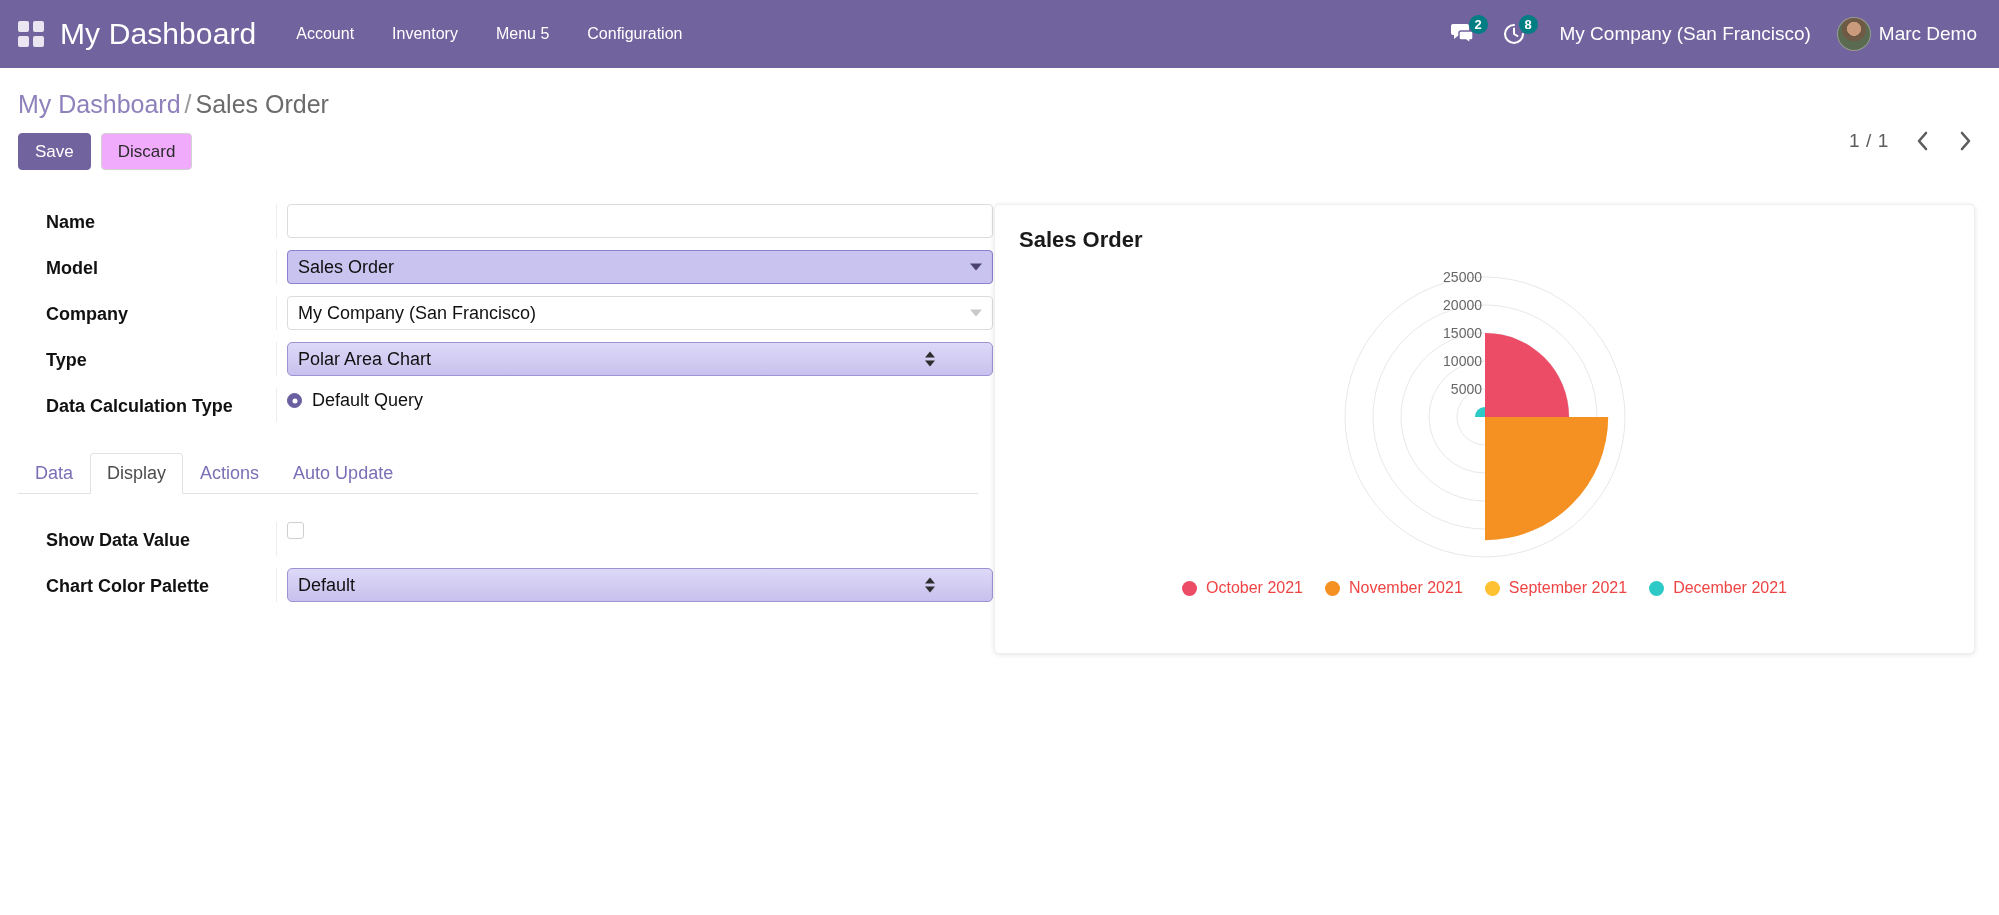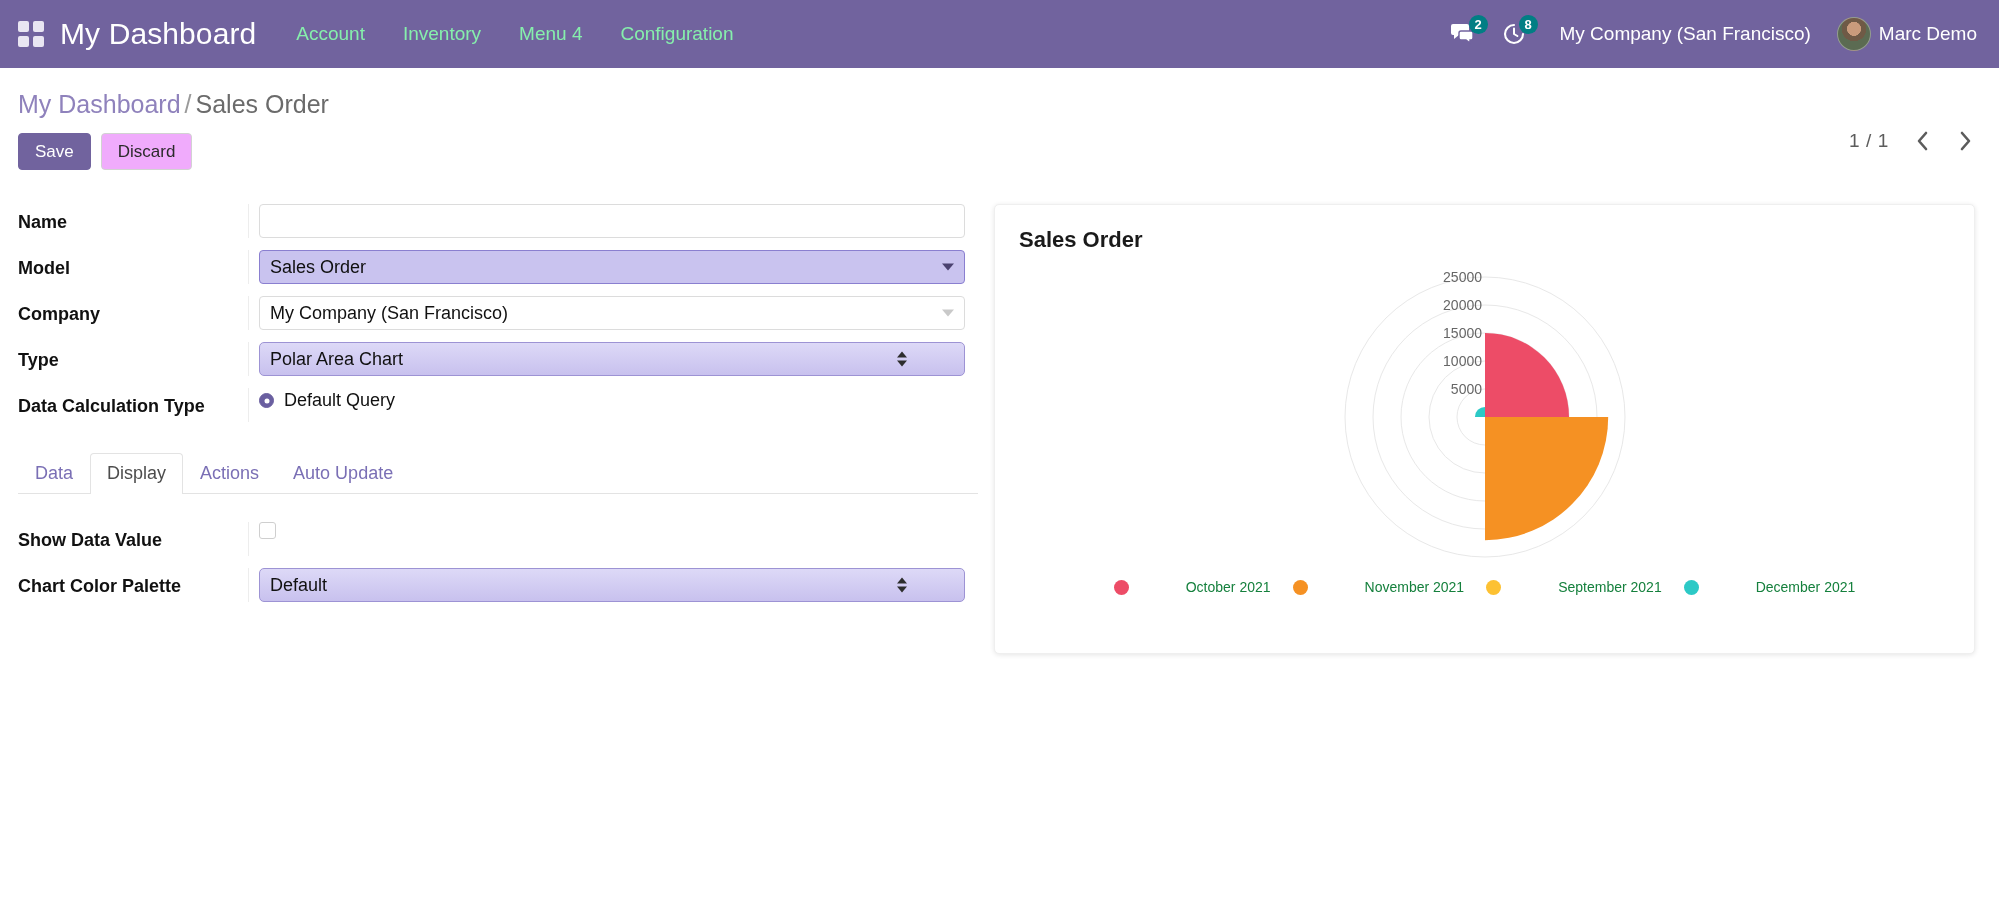--- a/index.html
+++ b/index.html
@@ -34,22 +34,22 @@
   .brand {
     font-size: 30px;
     font-weight: 400;
     letter-spacing: .1px;
     margin-right: 40px;
     white-space: nowrap;
     cursor: pointer;
   }
   .nav-menu { display: flex; align-items: center; gap: 38px; }
   .nav-menu .nav-item {
-    font-size: 19px;
-    color: #86efac;
+    font-size: 16px;
+    color: #ffffff;
     white-space: nowrap;
     cursor: pointer;
   }
   .nav-right {
     margin-left: auto;
     display: flex;
     align-items: center;
     gap: 26px;
   }
   .icon-badge { position: relative; cursor: pointer; display: flex; align-items: center; }
@@ -114,21 +114,21 @@
   .pager-btn { cursor: pointer; display: flex; align-items: center; color: #5c5c5c; }
 
   
   .sheet {
     display: flex;
     padding: 34px 24px 0 18px;
     gap: 0;
   }
   .form-col { width: 960px; flex: 0 0 960px; }
 
-  .field-row { display: flex; align-items: flex-start; margin-bottom: 12px; }
+  .field-row { display: flex; align-items: flex-start; margin-bottom: 12px; margin-left: 28px; }
   .field-label {
     width: 230px;
     flex: 0 0 230px;
     font-size: 18px;
     font-weight: bold;
     color: #111111;
     padding-top: 7px;
     line-height: 1.32;
   }
   .field-control { flex: 1; border-left: 1px solid #ededed; padding-left: 10px; min-height: 34px; }
@@ -270,37 +270,37 @@
   .legend {
     display: flex;
     align-items: center;
     justify-content: center;
     gap: 22px;
     margin-top: 2px;
     flex-wrap: wrap;
   }
   .legend-item { display: flex; align-items: center; gap: 9px; cursor: pointer; }
   .legend-dot { width: 15px; height: 15px; border-radius: 50%; flex: 0 0 auto; }
-  .legend-label { font-size: 14px; color: #15803d; white-space: nowrap; margin-left: 48px; }
+  .legend-label { font-size: 16px; color: #ef4444; white-space: nowrap; }
 </style>
 </head>
 <body>
 
 <div class="navbar">
   <div class="apps-icon">
     <i></i>
     <i></i>
     <i></i>
     <i></i>
   </div>
   <div class="brand">My Dashboard</div>
   <div class="nav-menu">
     <div class="nav-item">Account</div>
     <div class="nav-item">Inventory</div>
-    <div class="nav-item">Menu 4</div>
+    <div class="nav-item">Menu 5</div>
     <div class="nav-item">Configuration</div>
   </div>
 
   <div class="nav-right">
     <div class="icon-badge">
       <svg width="26" height="24" viewBox="0 0 26 24" aria-hidden="true">
         <path d="M3 2h14a2 2 0 0 1 2 2v7a2 2 0 0 1-2 2H9l-5 4v-4H3a2 2 0 0 1-2-2V4a2 2 0 0 1 2-2z" fill="#ffffff"></path>
         <path d="M11 9h10a2 2 0 0 1 2 2v5a2 2 0 0 1-2 2h-1v3l-4-3h-5a2 2 0 0 1-2-2v-5a2 2 0 0 1 2-2z" fill="#ffffff" stroke="#71639e" stroke-width="1.4"></path>
       </svg>
       <span class="badge">2</span>

